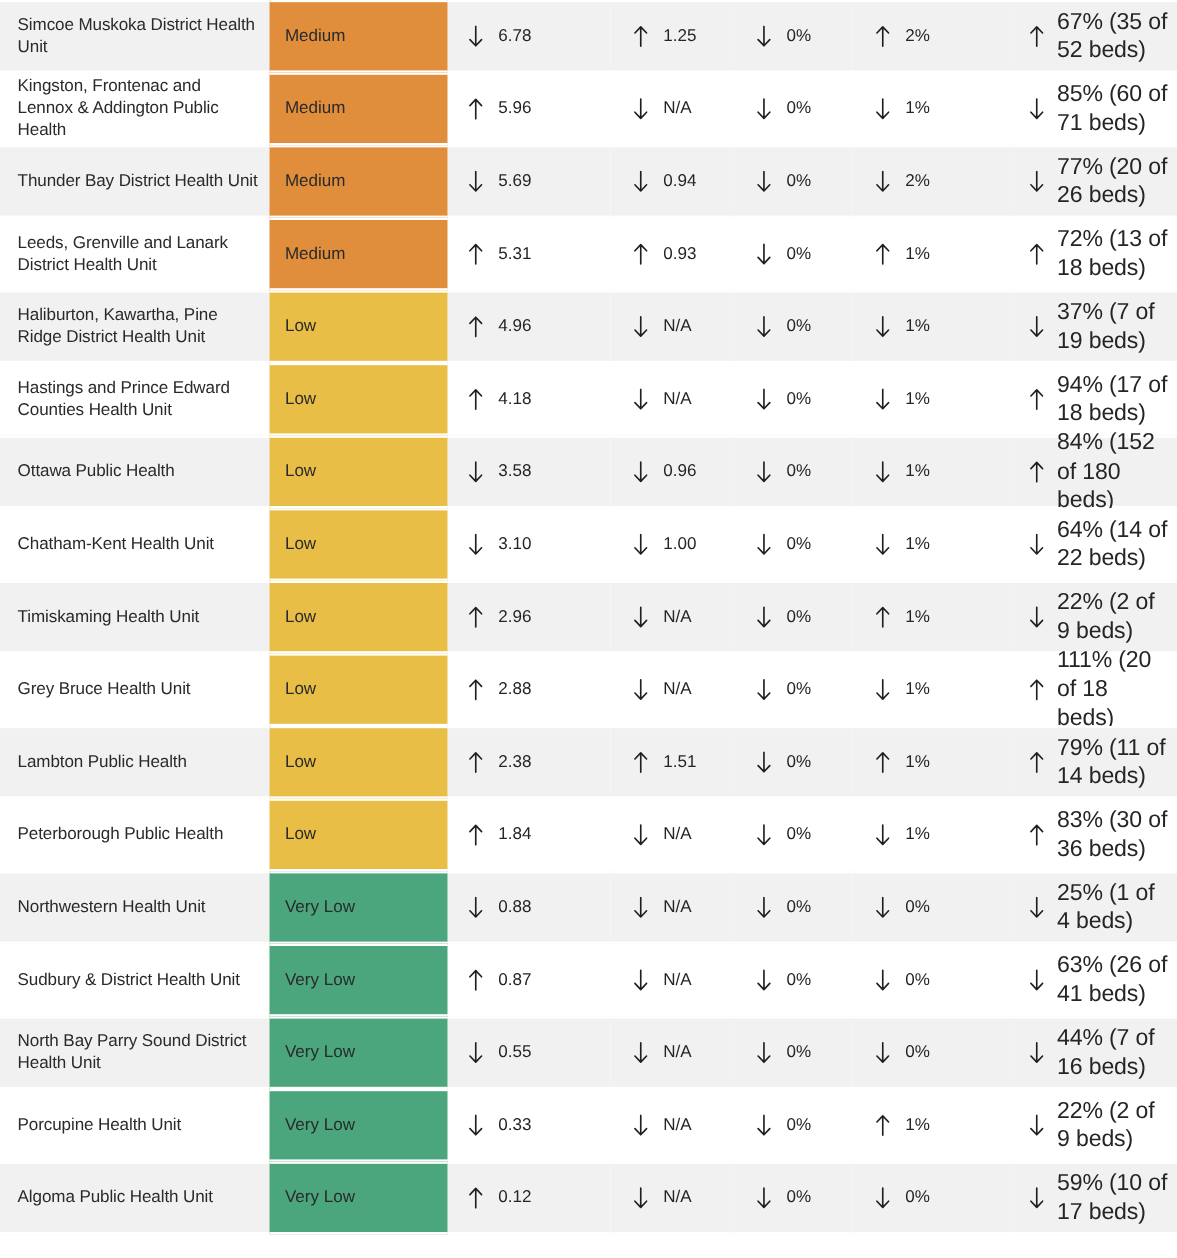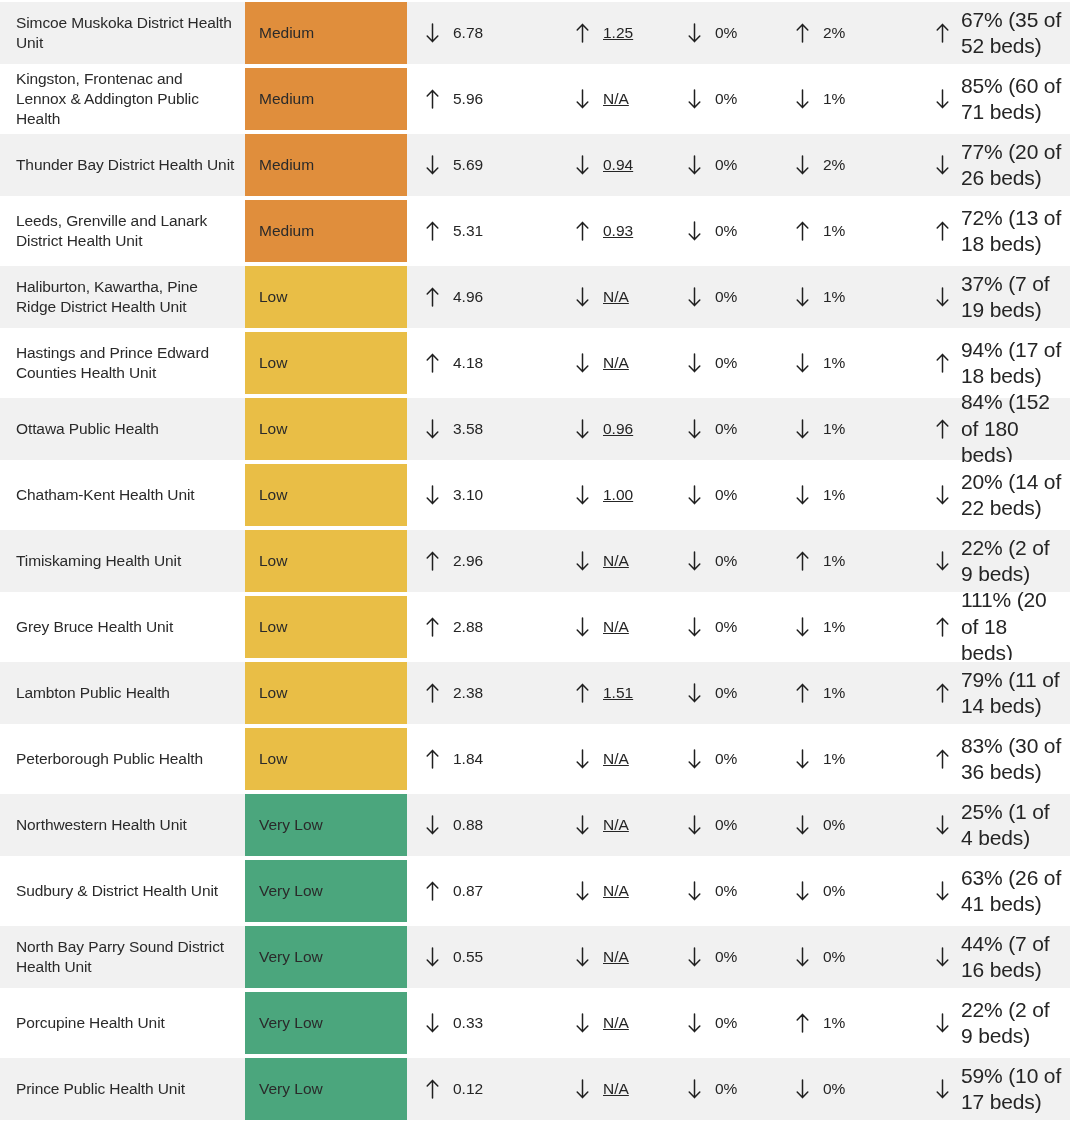--- a/index.html
+++ b/index.html
@@ -66,21 +66,21 @@
   }
   .row.alt .c-level { background: transparent; }
 
   
   .c-m {
     padding: 0 6px 0 18px;
     font-size: 15.5px;
     gap: 14px;
   }
   .c-m1 { width: 148px; min-width: 148px; }
-  .c-m2 { width: 112px; min-width: 112px; padding-left: 20px; text-decoration: underline; }
+  .c-m2 { width: 112px; min-width: 112px; padding-left: 20px; }
   .c-m3 { width: 108px; min-width: 108px; padding-left: 20px; }
   .c-m4 { width: 146px; min-width: 146px; padding-left: 20px; }
   .c-m5 { width: 149px; min-width: 149px; padding-left: 14px; gap: 12px; }
 
   .arrow {
     flex: 0 0 auto;
     width: 14px;
     display: flex;
     align-items: center;
     justify-content: center;
@@ -476,21 +476,21 @@
           </svg>
         </span>
         <span class="mval">1%</span>
       </div>
       <div class="cell c-m c-m5">
         <span class="arrow">
           <svg width="13" height="20" viewBox="0 0 13 20" fill="none" xmlns="http://www.w3.org/2000/svg">
             <path d="M6.5 1 L6.5 18 M1.2 13 L6.5 18.6 L11.8 13" stroke="#1f1f1f" stroke-width="1.5" stroke-linecap="round" stroke-linejoin="round"></path>
           </svg>
         </span>
-        <span class="mval">20% (14 of 22 beds)</span>
+        <span class="mval">64% (14 of 22 beds)</span>
       </div>
     </div>
     <div class="row alt">
       <div class="cell c-name">
         <span>Timiskaming Health Unit</span>
       </div>
       <div class="cell c-level" style="background:#e9be46;">
         <span>Low</span>
       </div>
       <div class="cell c-m c-m1">
@@ -865,21 +865,21 @@
         <span class="arrow">
           <svg width="13" height="20" viewBox="0 0 13 20" fill="none" xmlns="http://www.w3.org/2000/svg">
             <path d="M6.5 1 L6.5 18 M1.2 13 L6.5 18.6 L11.8 13" stroke="#1f1f1f" stroke-width="1.5" stroke-linecap="round" stroke-linejoin="round"></path>
           </svg>
         </span>
         <span class="mval">22% (2 of 9 beds)</span>
       </div>
     </div>
     <div class="row alt">
       <div class="cell c-name">
-        <span>Prince Public Health Unit</span>
+        <span>Algoma Public Health Unit</span>
       </div>
       <div class="cell c-level" style="background:#4ba67d;">
         <span>Very Low</span>
       </div>
       <div class="cell c-m c-m1">
         <span class="arrow">
           <svg width="13" height="20" viewBox="0 0 13 20" fill="none" xmlns="http://www.w3.org/2000/svg">
             <path d="M6.5 19 L6.5 2 M1.2 7 L6.5 1.4 L11.8 7" stroke="#1f1f1f" stroke-width="1.5" stroke-linecap="round" stroke-linejoin="round"></path>
           </svg>
         </span>

